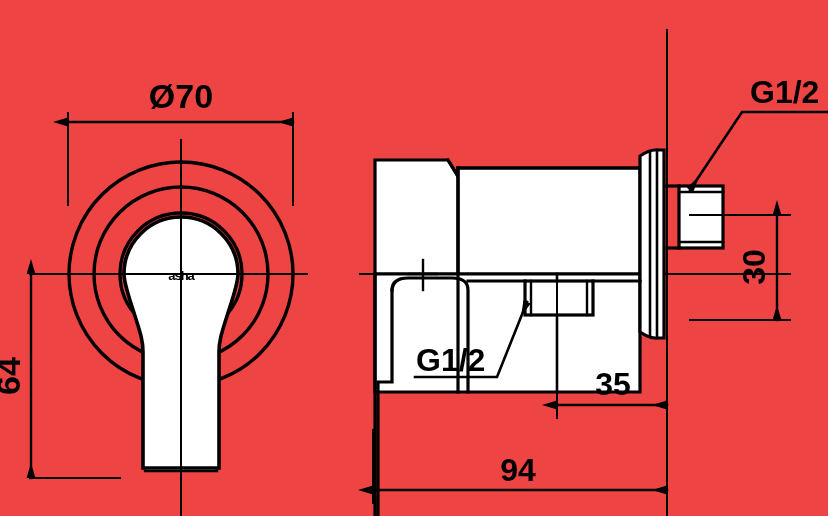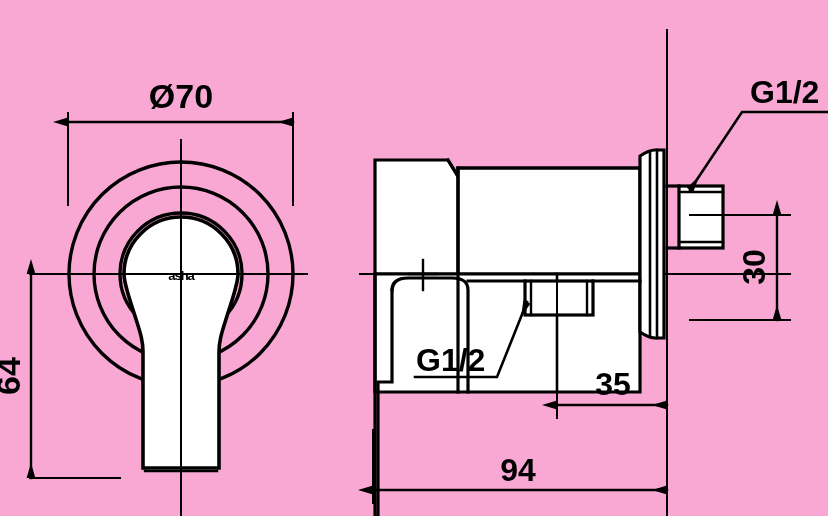--- a/index.html
+++ b/index.html
@@ -1,18 +1,18 @@
 <!DOCTYPE html>
 <html><head>
 <meta charset="utf-8">
 <style>
   html,body{margin:0;padding:0;background:#ffffff;}
   body{width:828px;height:516px;overflow:hidden;
        font-family:"Liberation Sans", sans-serif;}
-  #stage{position:relative;width:828px;height:516px;background:#f9a8d4;text-align:right;}
+  #stage{position:relative;width:828px;height:516px;background:#ef4444;text-align:right;}
   svg#drawing{position:absolute;left:0;top:0;width:828px;height:516px;}
   .dimtext{font-family:"Liberation Sans", sans-serif;font-weight:bold;
            font-size:30px;fill:#000;}
   .logotext{font-family:"Liberation Sans", sans-serif;font-weight:bold;
             font-size:13px;fill:#000;letter-spacing:-1px;}
 </style>
 </head>
 <body>
 
 <div id="stage">

